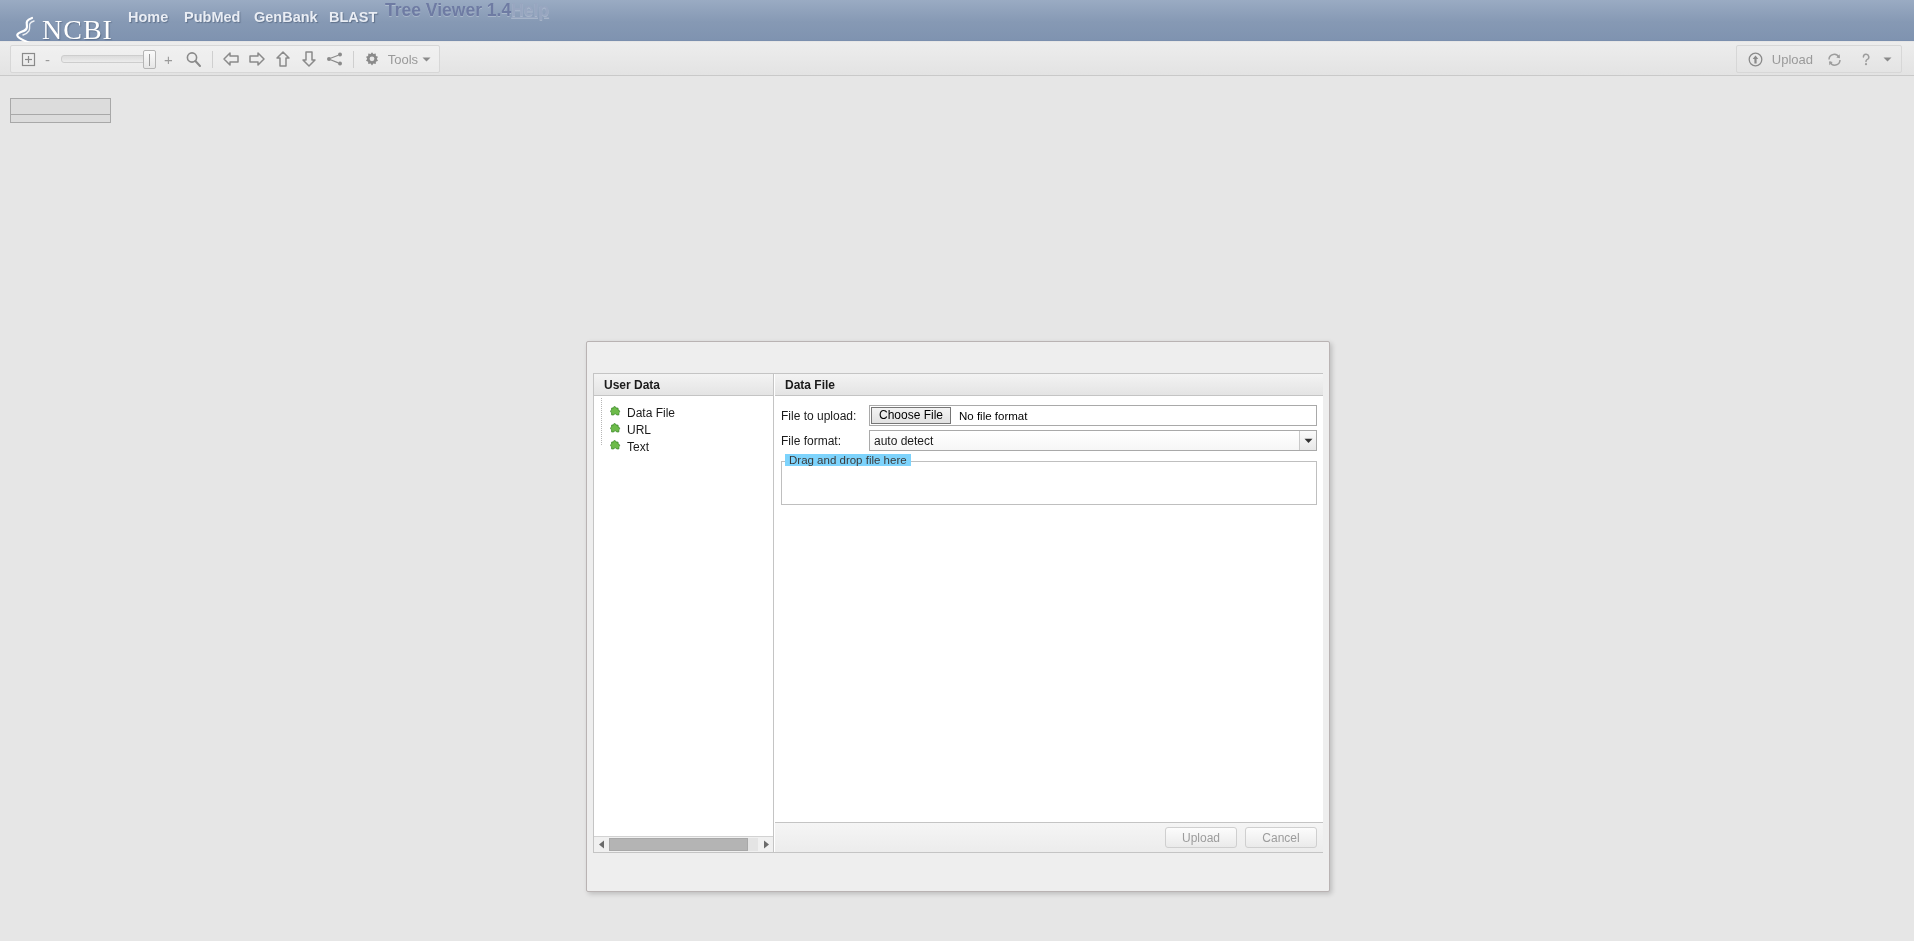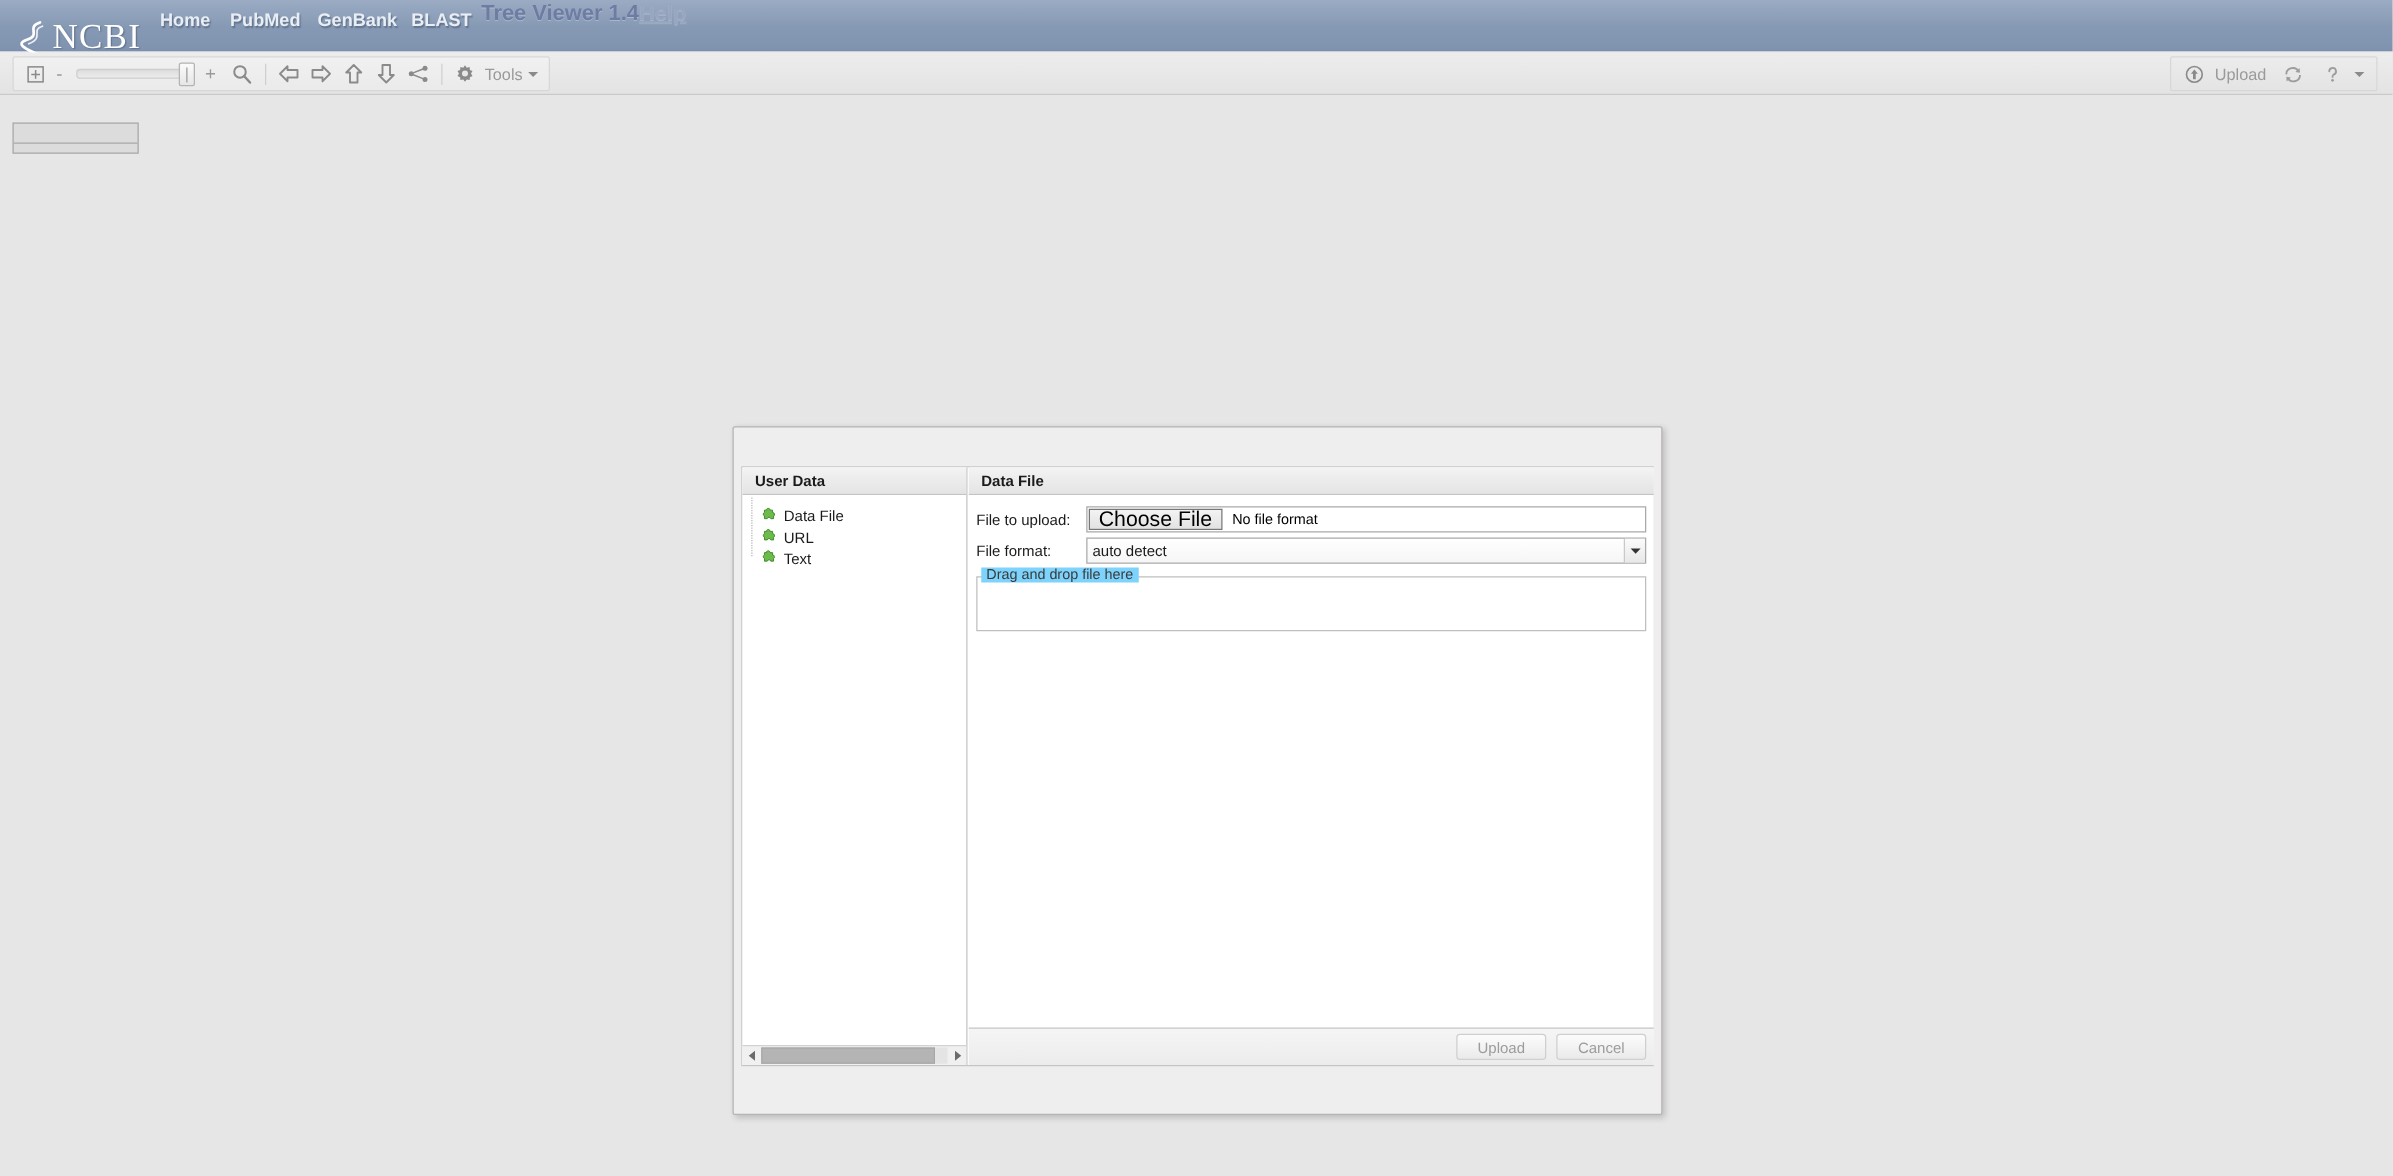--- a/index.html
+++ b/index.html
@@ -247,21 +247,21 @@
     flex: 1; height: 21px;
     border: 1px solid #a9a9a9;
     background: #ffffff;
     display: flex; align-items: center;
     padding: 1px;
   }
   #choose-file-btn {
     height: 17px;
     border: 1px solid #767676;
     background: linear-gradient(to bottom,#f3f3f3,#e2e2e2);
-    font-size: 17px; color: #000;
+    font-size: 12px; color: #000;
     padding: 0 7px;
     line-height: 15px;
     cursor: pointer;
     font-family: "Liberation Sans", sans-serif;
   }
   #no-file-text { font-size: 11.5px; color: #000; padding-left: 8px; }
   #format-select-wrap {
     flex: 1; height: 21px;
     border: 1px solid #a9a9a9;
     background: linear-gradient(to bottom,#ffffff,#f6f6f6);

